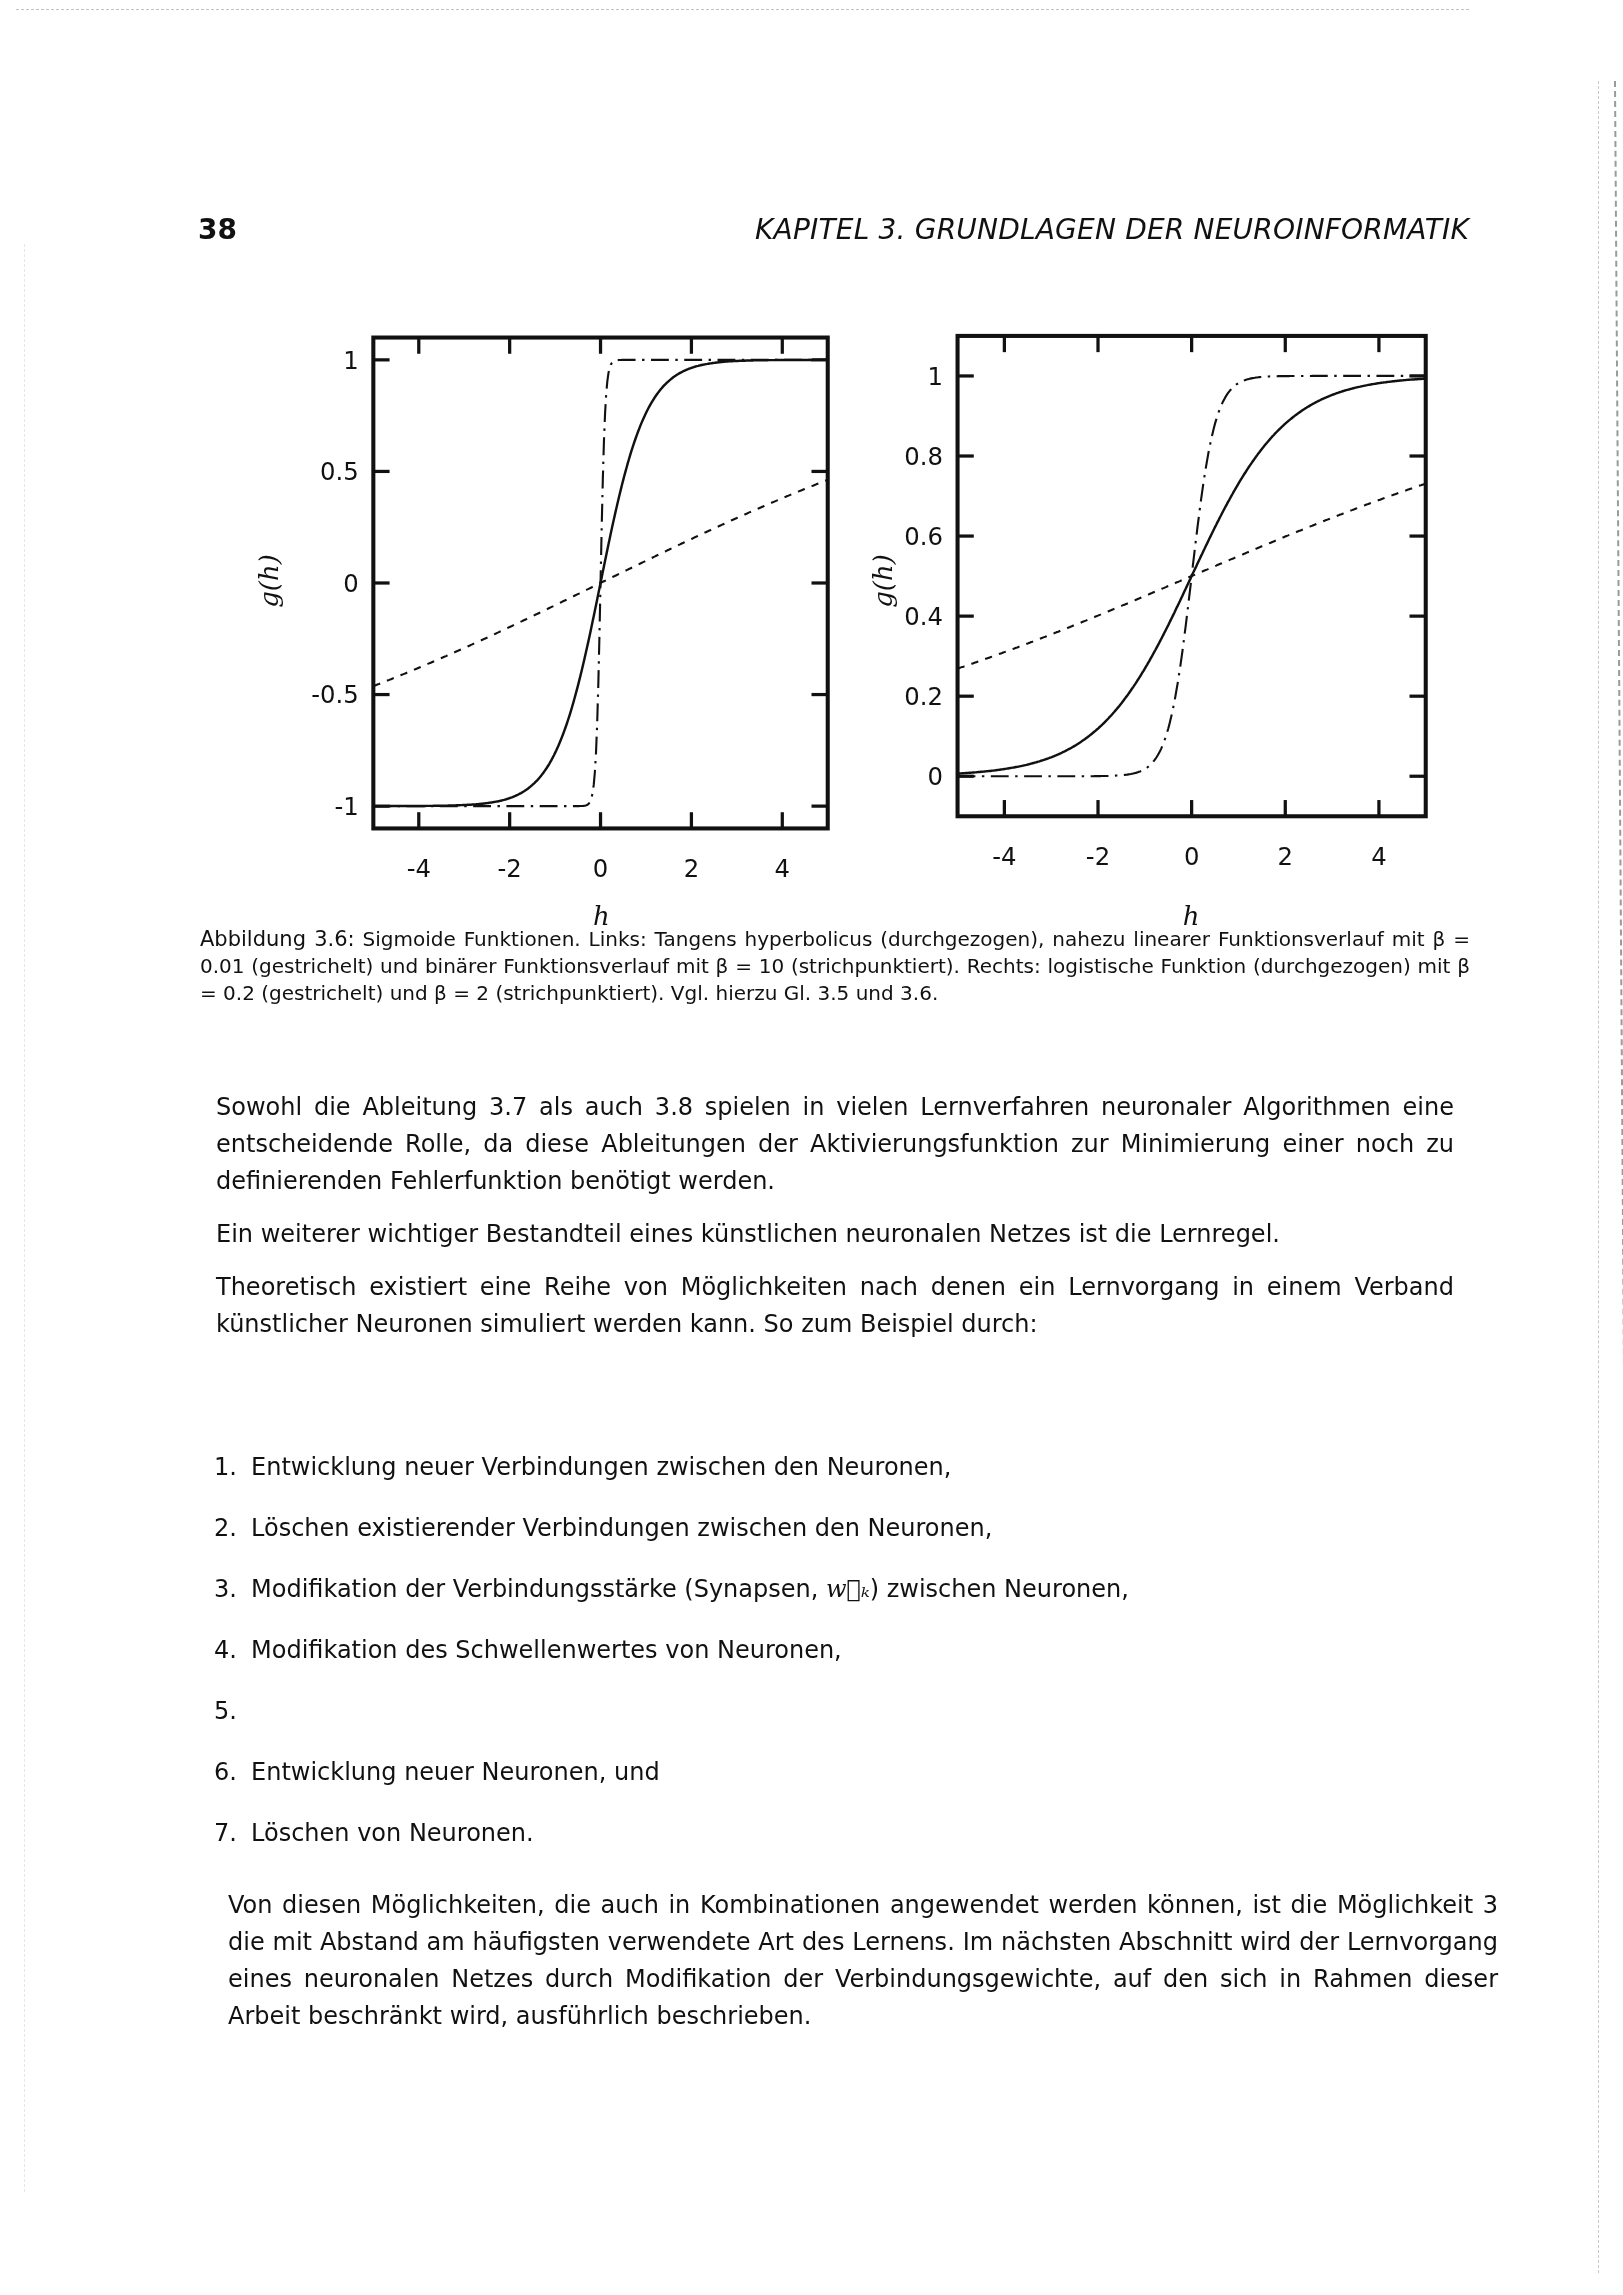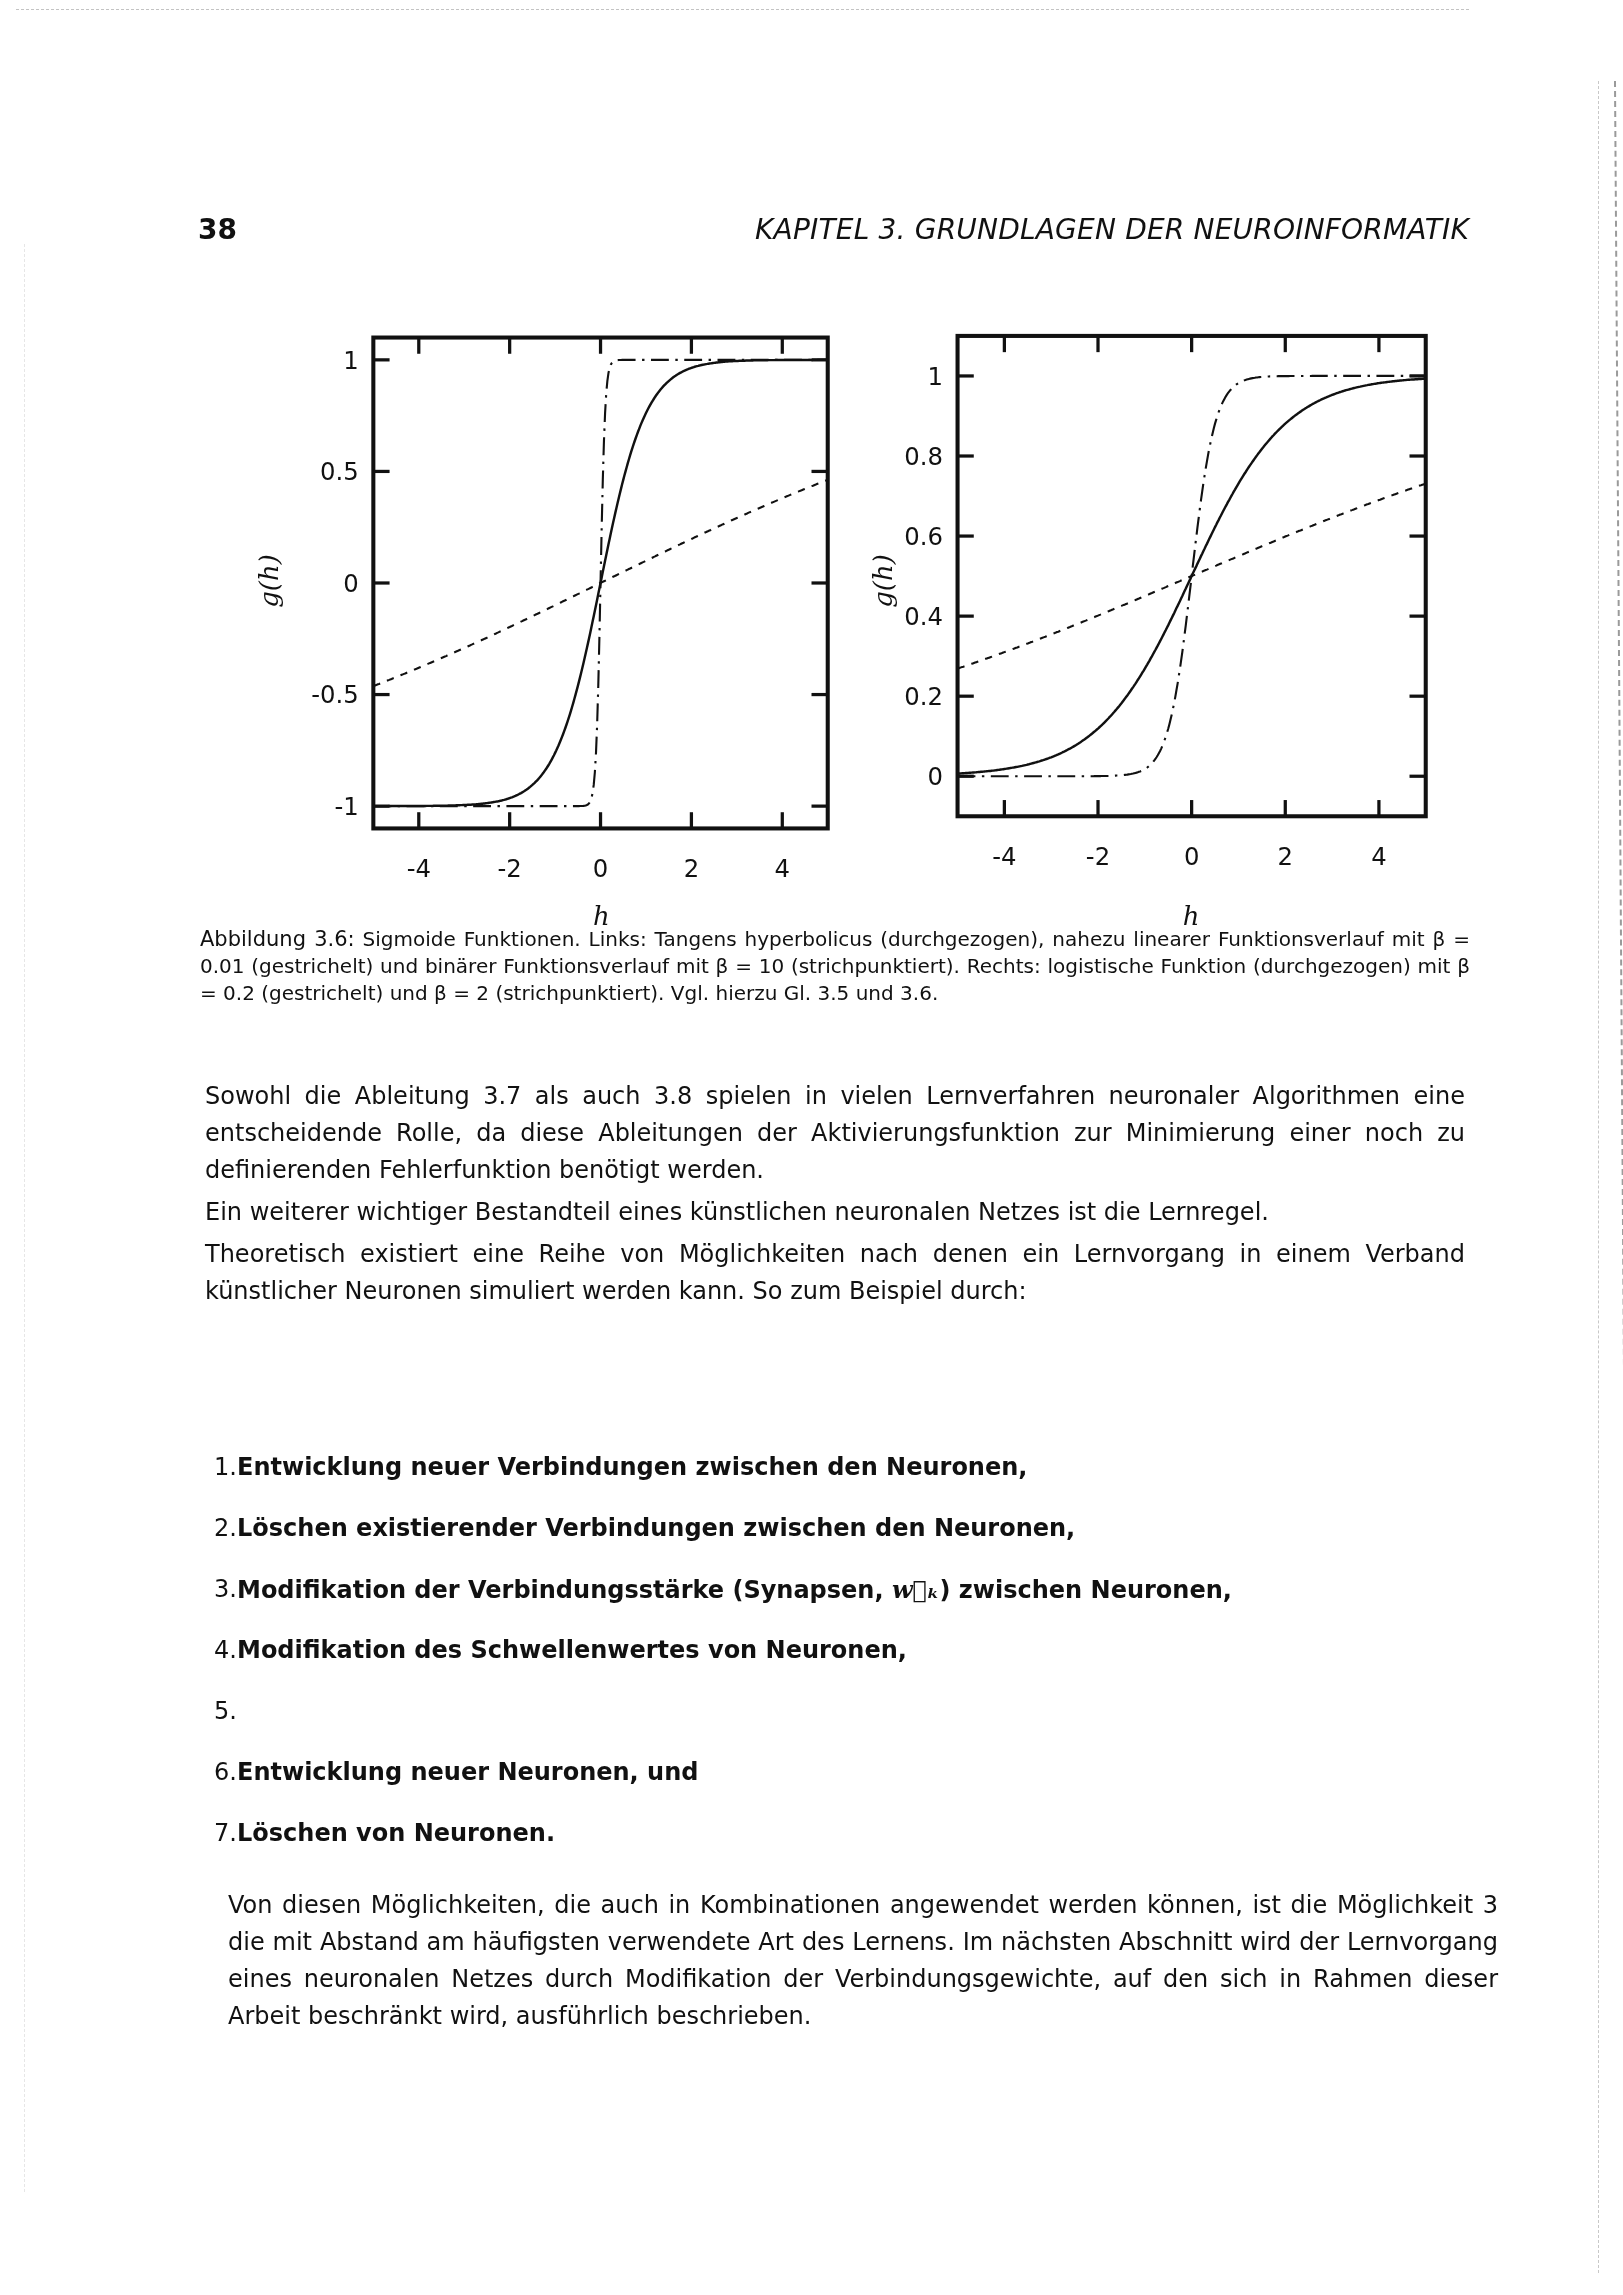--- a/index.html
+++ b/index.html
@@ -19,26 +19,26 @@
   .chart { position: absolute; }
   .chart svg { overflow: visible; }
   .chart text { font-family: "DejaVu Sans", sans-serif; font-size: 30px; fill: #111; }
   .chart .ylabel, .chart .xlabel { font-family: "DejaVu Serif", serif; font-style: italic; font-size: 32px; }
   .caption { position: absolute; left: 200px; top: 926px; width: 1270px; font-size: 20px;
              line-height: 27px; text-align: justify; }
   .caption .cap-label { font-size: 21px; }
   .body-text { position: absolute; left: 200px; width: 1270px; font-size: 24px; line-height: 37px;
                text-align: justify; }
   .p1 { top: 1073px; }
-  .para-block { margin: 5px; }
+  .para-block { margin: 16px; }
   .list { position: absolute; left: 200px; top: 1449px; width: 1270px; margin: 0; padding: 0;
           list-style: none; font-size: 24px; }
   .list li { height: 61px; line-height: 37px; display: flex; }
   .list .num { width: 37px; text-align: right; padding-left: 0; margin-left: 0; flex: 0 0 auto; }
-  .list .item-text { margin-left: 0; font-weight: bold; }
+  .list .item-text { margin-left: 14px; }
   .p2 { top: 1887px; margin-left: 28px; }
   .math { font-family: "DejaVu Serif", serif; font-style: italic; text-align: right; }
 </style>
 </head>
 <body>
 
 <div class="scan-top"></div>
 <div class="scan-left"></div>
 <div class="scan-right1"></div>
 <div class="scan-right2"></div>

